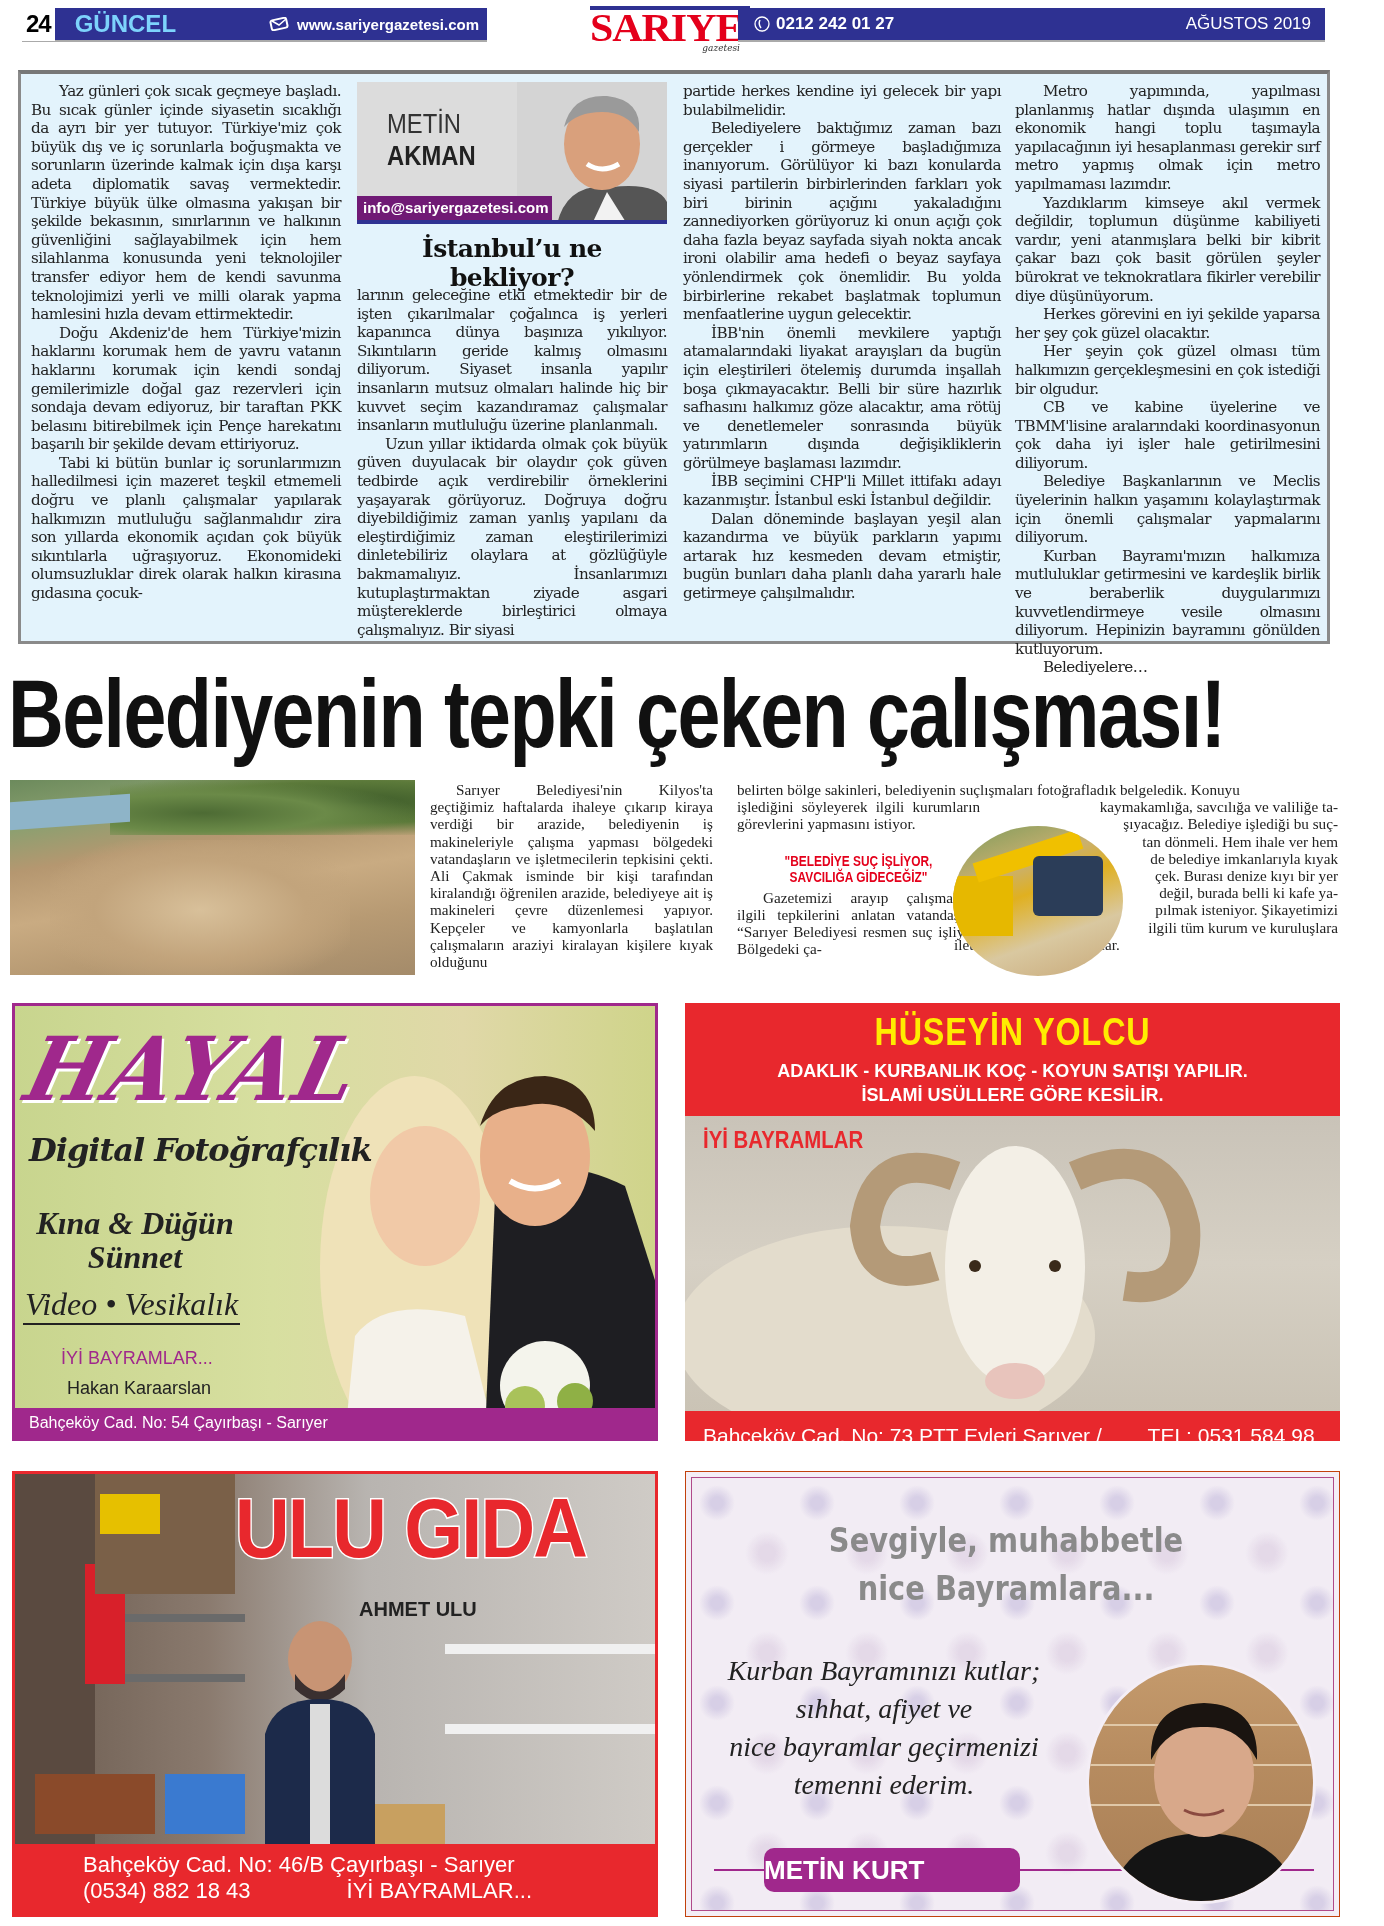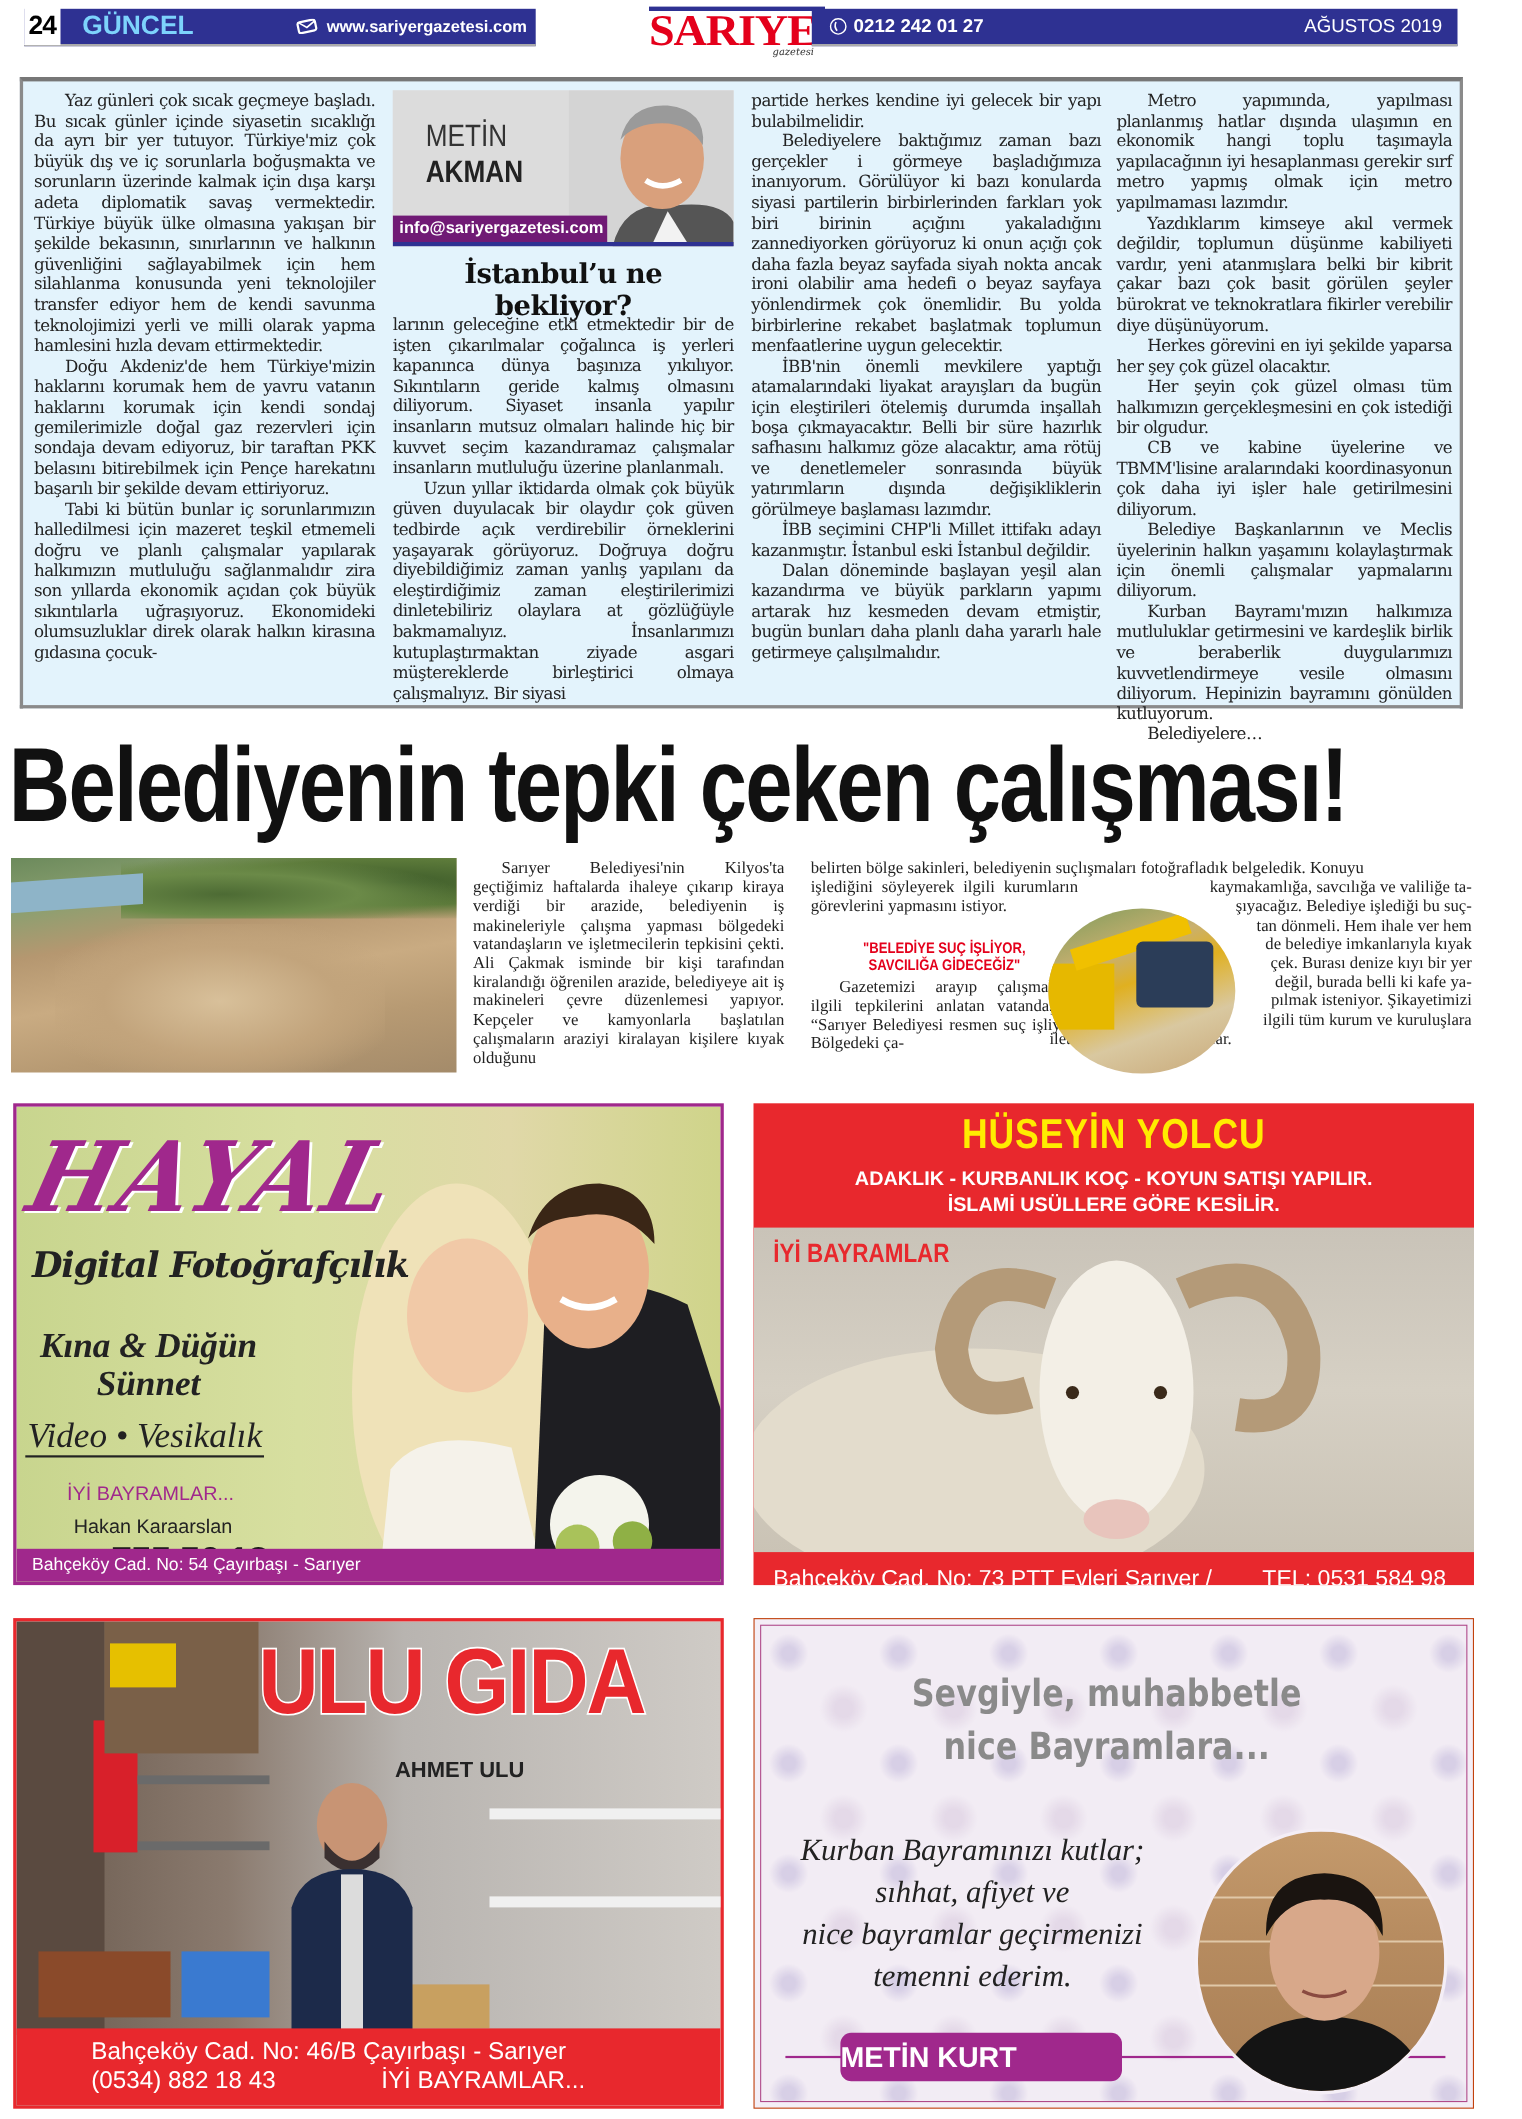--- a/index.html
+++ b/index.html
@@ -79,21 +79,21 @@
   .ulu-title { position: absolute; left: 220px; top: 6px; font-family: "Liberation Sans", sans-serif; font-weight: bold; font-size: 84px; color: #e8282d; letter-spacing: -2px; -webkit-text-stroke: 3px #fff; paint-order: stroke fill; transform: scaleX(0.9); transform-origin: left; }
   .ulu-name { position: absolute; left: 344px; top: 124px; font-family: "Liberation Sans", sans-serif; font-weight: bold; font-size: 20px; color: #222; }
   .ulu-man { position: absolute; left: 240px; top: 140px; width: 130px; height: 250px; }
   .ulu-foot { position: absolute; left: 0; bottom: 0; width: 100%; height: 70px; background: #e8282d; color: #fff; font-family: "Liberation Sans", sans-serif; font-size: 22px; line-height: 26px; padding: 8px 0 0 68px; }
   .ulu-foot .r2 { display: flex; gap: 96px; }
 
   .ad-metin { left: 685px; top: 1471px; width: 655px; height: 446px; border: 1px solid #c2410c; background: #f4eef6; }
   .ad-metin .inner { position: absolute; left: 5px; top: 5px; right: 5px; bottom: 5px; border: 1px solid #b04a8a; background-color: #f2ecf4;
       background-image: radial-gradient(circle at 25px 25px, #d7cfe6 6px, transparent 18px), radial-gradient(circle at 75px 75px, #e4d9e8 8px, transparent 22px); background-size: 100px 100px; }
   .metin-head { position: absolute; left: 0; top: 44px; width: 480px; text-align: center; font-family: "DejaVu Sans", sans-serif; font-weight: bold; font-size: 34px; line-height: 48px; color: #8a8a8a; transform: scaleX(0.85); transform-origin: center; margin-left: 80px; }
-  .metin-msg { position: absolute; left: 8px; top: 192px; width: 380px; text-align: center; font-family: "Liberation Serif", serif; font-style: italic; font-size: 28px; line-height: 38px; color: #222; }
+  .metin-msg { position: absolute; left: 8px; top: 180px; width: 380px; text-align: center; font-family: "Liberation Serif", serif; font-style: italic; font-size: 28px; line-height: 38px; color: #222; }
   .metin-badge { position: absolute; left: 78px; top: 376px; width: 256px; height: 44px; background: #a0288c; color: #fff; font-family: "Liberation Sans", sans-serif; font-weight: bold; font-size: 26px; line-height: 44px; border-radius: 10px; }
   .metin-line { position: absolute; left: 28px; top: 397px; width: 600px; height: 2px; background: #a0288c; }
   .metin-photo { position: absolute; left: 400px; top: 190px; width: 230px; height: 242px; border-radius: 50%; overflow: hidden; background: linear-gradient(180deg, #c49a6c 0%, #b78c60 40%, #a87e55 100%); border: 3px solid #f4eef6; }
 </style>
 </head>
 <body>
 
 <div class="hdr-bar">
   <span class="page-num">24</span>
   <span class="section">GÜNCEL</span>

